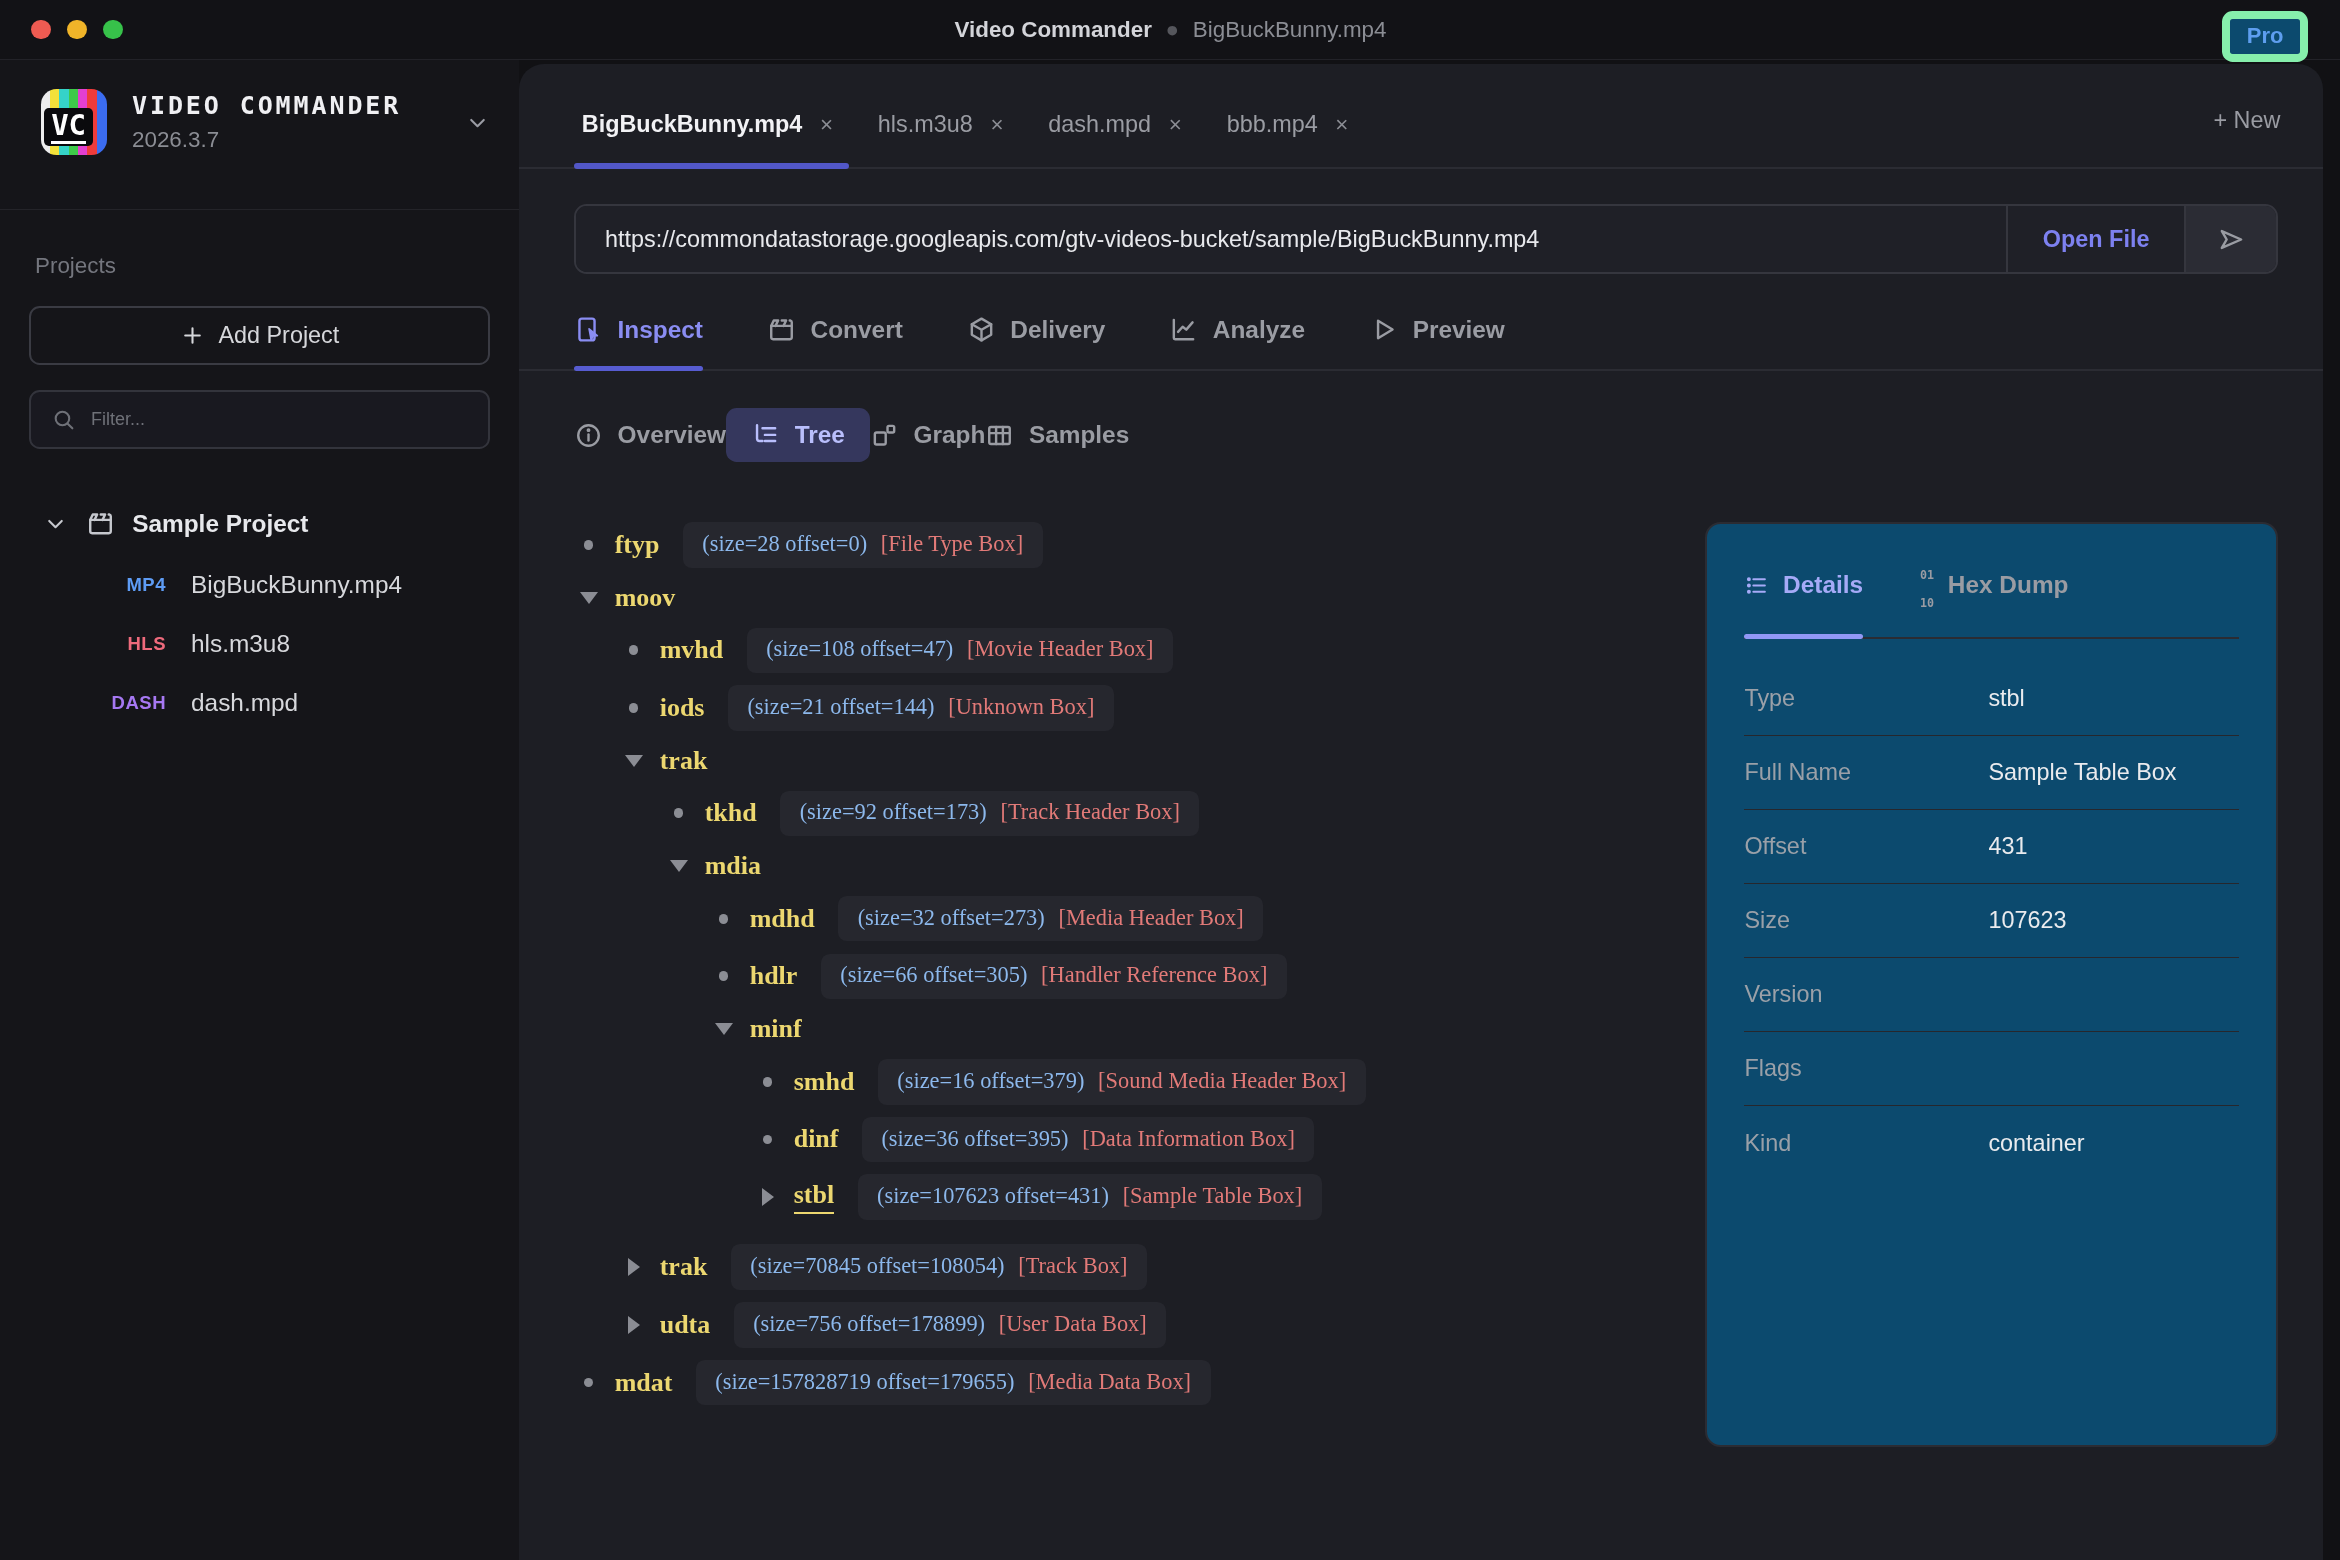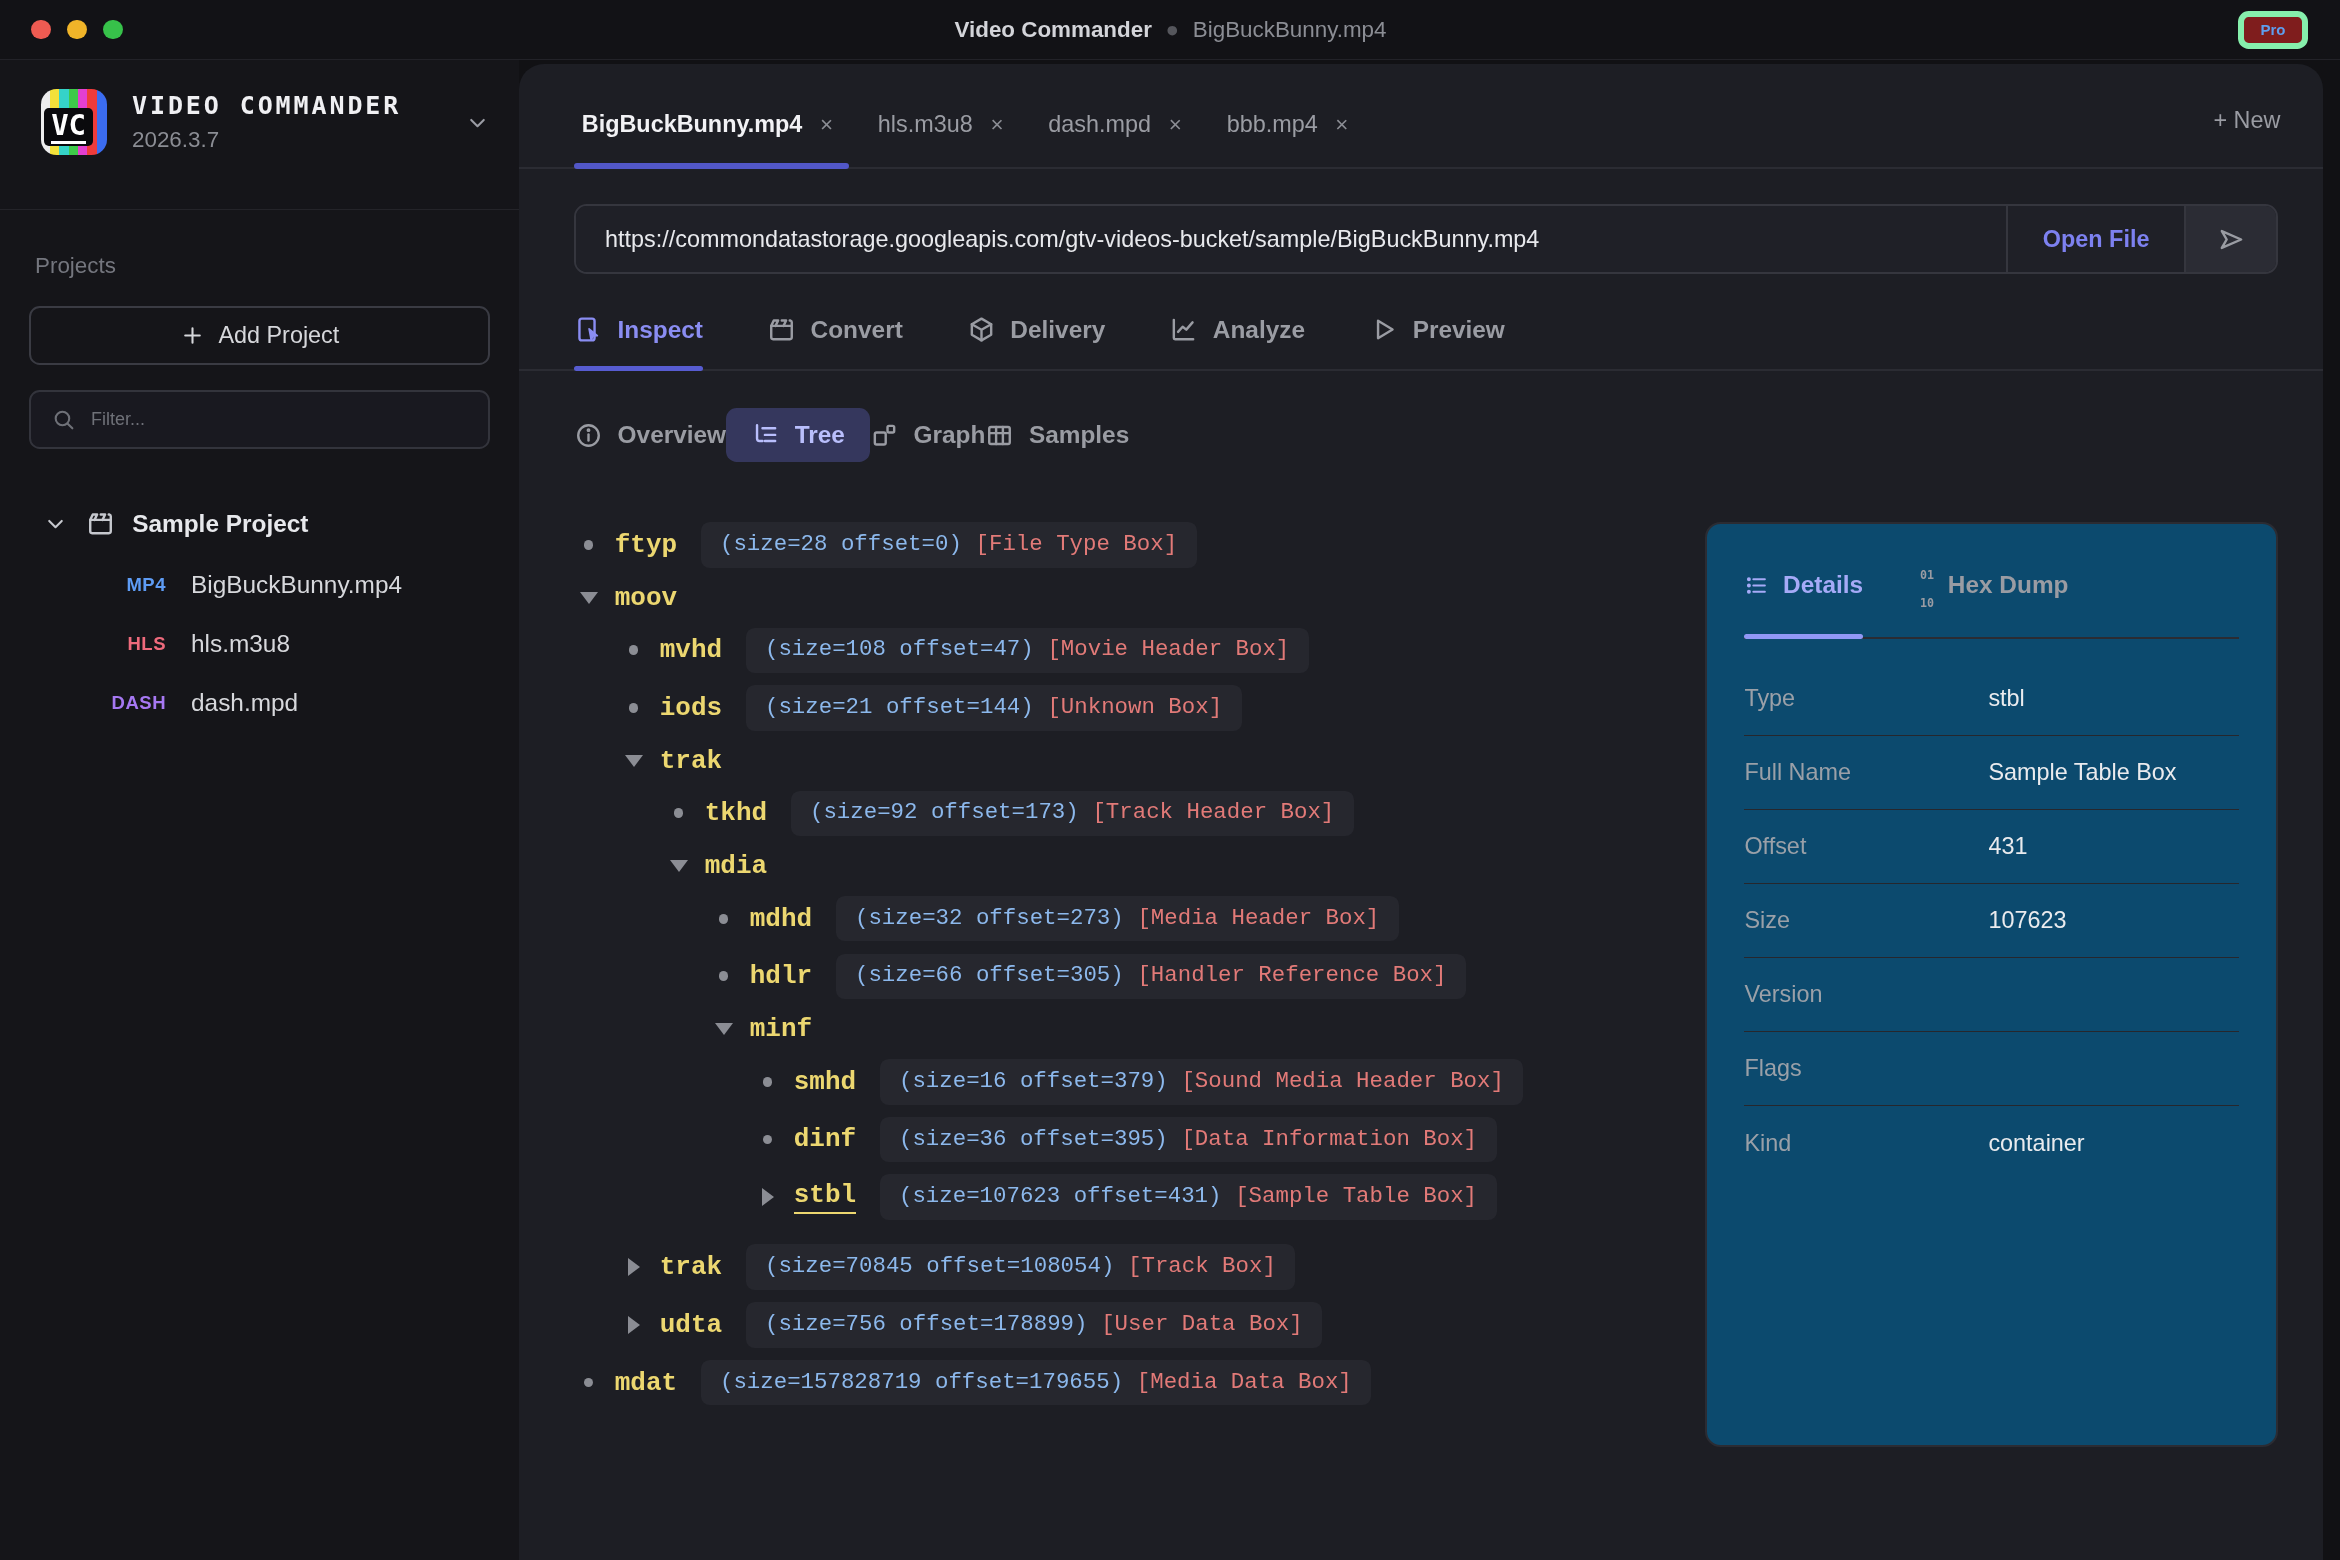--- a/index.html
+++ b/index.html
@@ -11,21 +11,21 @@
   .titlebar { position:absolute; left:0; top:0; right:0; height:60px; background:#121216;
     border-bottom:1px solid #222228; display:flex; align-items:center; }
   .traffic { display:flex; gap:16.6px; margin-left:31px; }
   .tl { width:19.5px; height:19.5px; border-radius:50%; }
   .tl.r{background:#ee5b52;} .tl.y{background:#f0b429;} .tl.g{background:#37c24a;}
   .wintitle { position:absolute; left:0; right:0; text-align:center; font-size:22.4px; pointer-events:none; }
   .wintitle .app { color:#d3d4d9; font-weight:700; }
   .wintitle .dot { color:#55565c; margin:0 13.7px; }
   .wintitle .doc { color:#8b8d94; }
   .probadge { position:absolute; right:33px; top:10.7px; padding:3.9px 16.6px 5.9px; border-radius:10.7px;
-    background:#7f1d1d; border:6px solid #86efac; color:#5e9eef; font-weight:700; font-size:15px; }
+    background:#0c4a6e; border:8px solid #86efac; color:#5e9eef; font-weight:700; font-size:22px; }
 
   
   .sidebar { position:absolute; left:0; top:60px; bottom:0; width:519px; background:#151519; }
   .brand { display:flex; align-items:center; padding:29px 29px 25px 41px; }
   .logo { width:66px; height:66px; border-radius:15.6px; position:relative; overflow:hidden; flex:none;
     background:linear-gradient(90deg,#ededed 0 14%,#f3e13a 14% 28%,#35d3c8 28% 42%,#3fca4a 42% 56%,#e33fd0 56% 70%,#ef3b3b 70% 85%,#3b6cf0 85% 100%); }
   .logo .vcbox { position:absolute; left:2.9px; top:18.5px; right:13.7px; bottom:8.8px; background:#0a0a0d;
     border-radius:4.9px; display:flex; align-items:center; justify-content:center; }
   .logo .vcbox span { color:#fff; font-family:"DejaVu Sans Mono",monospace; font-weight:700; font-size:29px;
     border-bottom:3.9px solid #fff; line-height:1.05; }
@@ -87,21 +87,21 @@
   .ttab.active { color:#8a8df2; }
   .ttab.active::after { content:""; position:absolute; left:0; right:0; bottom:-2px; height:4.9px;
     background:#575cd1; border-radius:2.9px; }
 
   .viewtabs { display:flex; align-items:center; margin:37px 0 0 55px; }
   .vtab { display:flex; align-items:center; gap:14.6px; color:#9a9ca3; font-size:24.4px; font-weight:600; }
   .vtab.active { background:#35375d; color:#b9befc; border-radius:10.7px; padding:12.7px 25px; }
 
   
   .workarea { display:flex; align-items:flex-start; margin-top:60px; padding:0 45px 0 55px; }
-  .tree { flex:1; font-family:Liberation Mono, monospace; }
+  .tree { flex:1; font-family:Liberation Serif, serif; }
   .trow { display:flex; align-items:center; margin-bottom:12.7px; }
   .trow.plain { height:35px; }
   .trow.chip-row { height:45px; }
   .marker { width:29px; display:flex; align-items:center; justify-content:center; flex:none; }
   .bullet { width:9.8px; height:9.8px; border-radius:50%; background:#8b8d94; }
   .tri { width:0; height:0; }
   .tri.down { border-left:9.8px solid transparent; border-right:9.8px solid transparent; border-top:12.7px solid #8b8d94; }
   .tri.right { border-top:9.8px solid transparent; border-bottom:9.8px solid transparent; border-left:12.7px solid #8b8d94; }
   .bname { color:#ecd770; font-size:26px; font-weight:700; margin-left:11.7px; }
   .bname.selected { border-bottom:2.9px solid #ecd770; padding-bottom:2px; }

